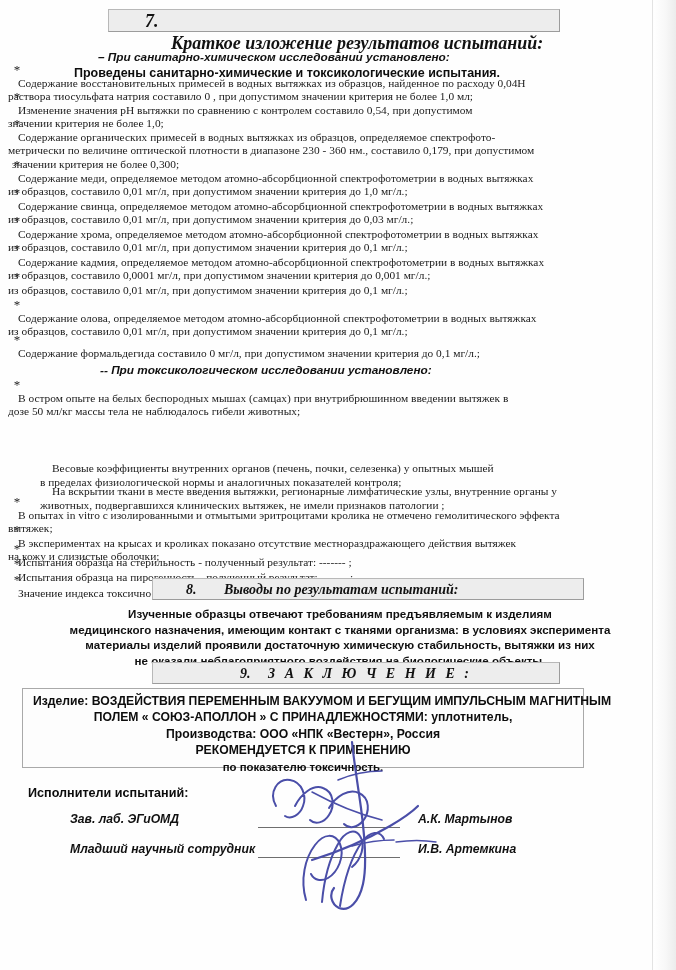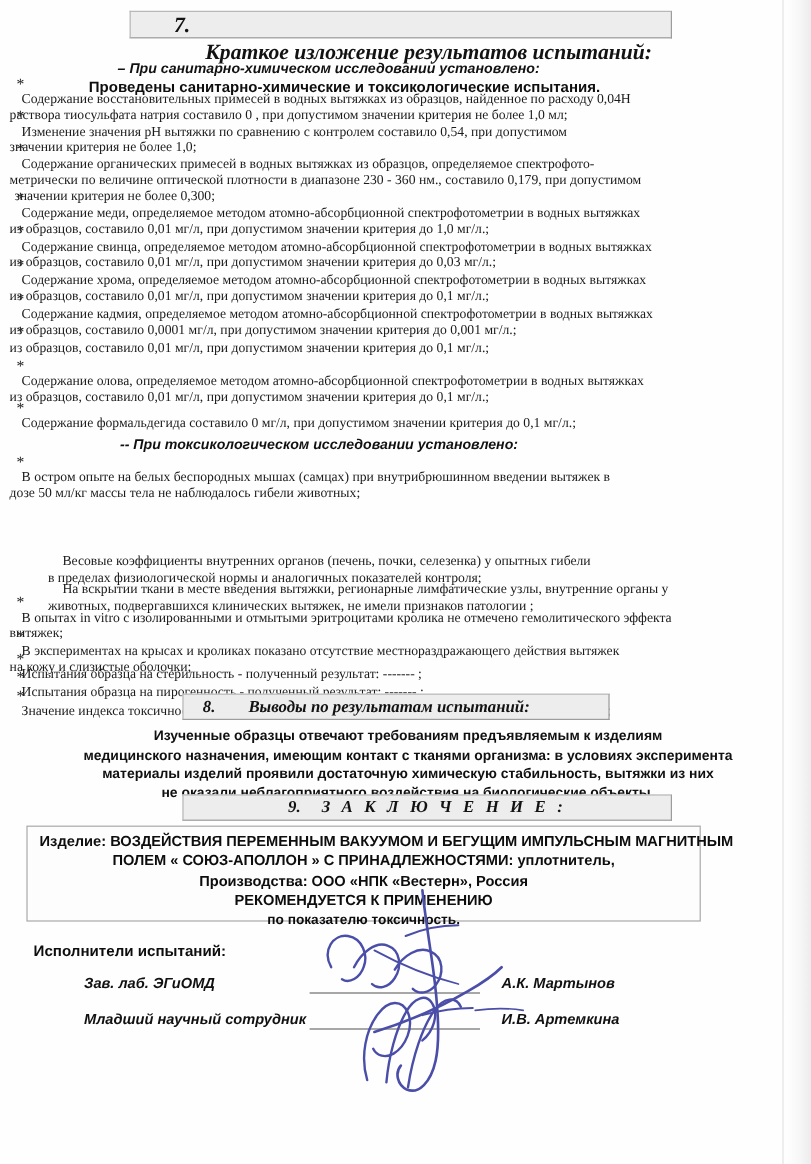--- a/index.html
+++ b/index.html
@@ -72,25 +72,25 @@
     height: 23px;
     font-size: 18px;
     line-height: 22px;
     padding-left: 36px;
   }
   #section7-bar .title { margin-left: 26px; }
 
   #section8-bar {
     left: 152px;
     top: 578px;
-    width: 356px;
+    width: 432px;
     height: 22px;
     font-size: 14px;
     line-height: 21px;
-    padding-left: 16px;
+    padding-left: 33px;
   }
   #section8-bar .title { margin-left: 24px; }
 
   #section9-bar {
     left: 152px;
     top: 662px;
     width: 408px;
     height: 22px;
     font-size: 14px;
     line-height: 21px;
@@ -382,21 +382,21 @@
     </span>
   </div>
 
 
   <div class="plain justified" style="top:443px;margin-top:42px;">
     <span class="l1">На вскрытии ткани в  месте введения вытяжки, регионарные лимфатические узлы, внутренние органы у</span>
     <span class="l2">животных, подвергавшихся клинических вытяжек, не имели признаков патологии ;</span>
   </div>
 
   <div class="plain" style="top:462px;">
-    <span class="l1">Весовые коэффициенты внутренних  органов (печень, почки, селезенка) у опытных гибели</span>
+    <span class="l1">Весовые коэффициенты внутренних  органов (печень, почки, селезенка) у опытных мышей</span>
     <span class="l2">в пределах физиологической нормы и аналогичных показателей контроля;</span>
   </div>
 
   <div class="item" style="top:495px;">
     <span class="star">*</span>
     <span class="lines">
       <span class="l1">В опытах in vitro с изолированными и отмытыми эритроцитами кролика не отмечено гемолитического эффекта</span>
       <span class="l2">вытяжек;</span>
     </span>
   </div>

